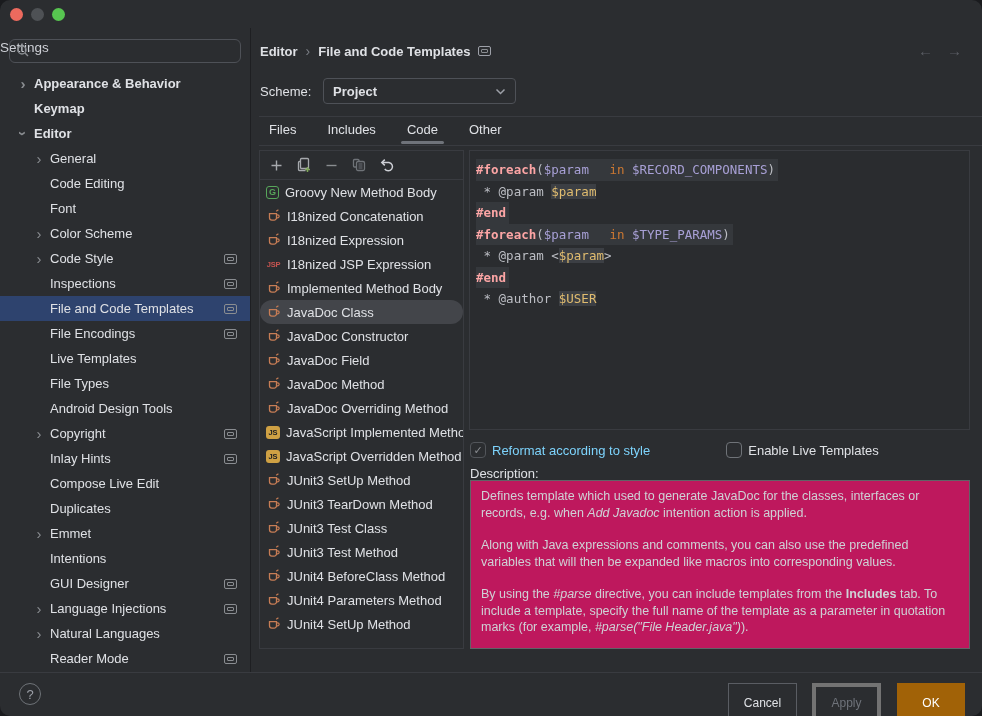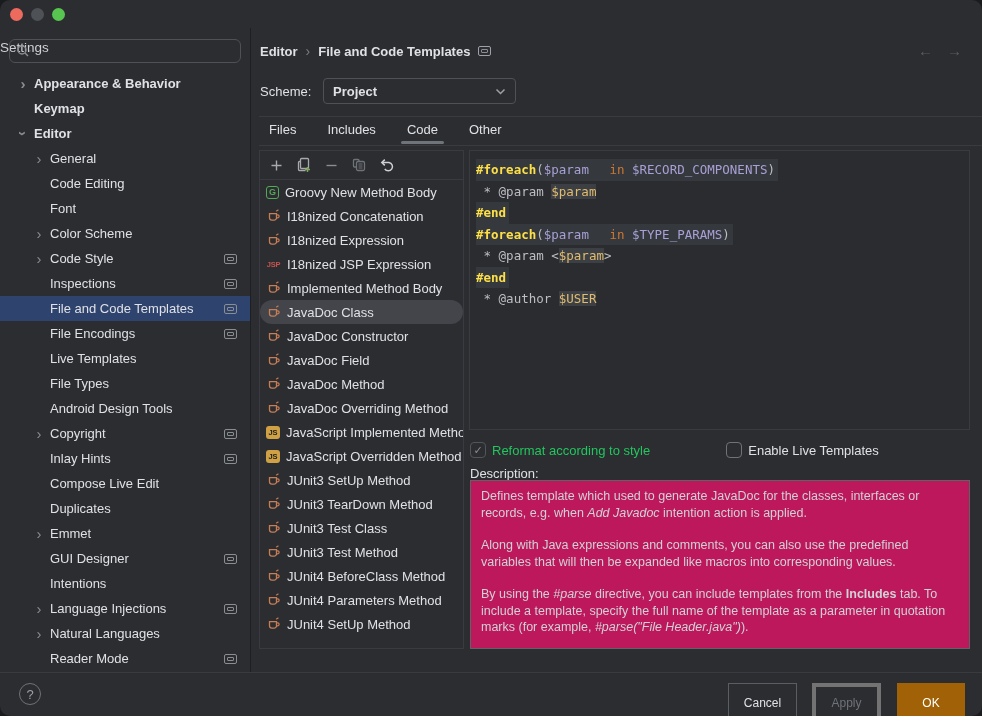--- a/index.html
+++ b/index.html
@@ -80,32 +80,32 @@
     font-size:7.5px; font-weight:bold; height:13px; flex-basis:14px; }
   .ticon.jsp{ color:#C75450; font-size:7.5px; font-weight:bold;
     letter-spacing:-0.3px; }
   
   .editor{ position:absolute; left:217px; top:122px; right:12px; height:280px;
     border:1px solid #393B40; background:#2A2C2F; padding:8px 6px;
     font-family:"DejaVu Sans Mono", monospace; font-size:12.5px;
     line-height:21.5px; color:#BCBEC4; overflow:hidden; }
   .cline{ white-space:pre; }
   .cline.hl{ background:#35383C; width:fit-content; padding-right:3px; }
-  .tk-dir{ color:#fde047; font-weight:bold; }
+  .tk-dir{ color:#fca5a5; font-weight:bold; }
   .tk-pln{ color:#BCBEC4; }
   .tk-var{ color:#A8A0D6; }
   .tk-kw{ color:#CC7832;margin-left:13px; }
   .tk-gv{ color:#E0BC6F; background:#3C3F44; }
   
   .opts{ position:absolute; left:218px; top:414px; right:12px; display:flex;
     align-items:center; gap:6px; }
   .cbx{ width:16px; height:16px; border-radius:4px; border:1px solid #6F7378;
     display:flex; align-items:center; justify-content:center; font-size:11px; }
   .cbx.disabled{ border-color:#52555A; color:#8A8D91; }
-  .opt-lbl.disabled{ color:#22c55e; }
+  .opt-lbl.disabled{ color:#7dd3fc; }
   .opt2{ margin-left:70px; }
   .desc-lbl{ position:absolute; left:218px; top:438px; }
   .desc-panel{ position:absolute; left:218px; top:452px; right:12px; bottom:23px;
     background:#be185d; border:1px solid #606366; padding:7px 10px;
     color:#CFD2D6; font-size:12.5px; line-height:16.5px; overflow:hidden; }
   .desc-panel p{ margin-bottom:16px; }
   .it{ font-style:italic; }
   .bd{ font-weight:bold; }
   
   .footer{ position:absolute; left:0; right:0; bottom:0; height:44px;
@@ -235,28 +235,28 @@
       <div class="trow lvl2">
           <span class="chev none">›</span>
           <span class="lbl">Duplicates</span>
         </div>
       <div class="trow lvl2">
           <span class="chev">›</span>
           <span class="lbl">Emmet</span>
         </div>
       <div class="trow lvl2">
           <span class="chev none">›</span>
+          <span class="lbl">Intentions</span>
+        </div>
+      <div class="trow lvl2">
+          <span class="chev none">›</span>
           <span class="lbl">GUI Designer</span>
           <span class="scr-ico">
             <span class="scr"></span>
           </span>
-        </div>
-      <div class="trow lvl2">
-          <span class="chev none">›</span>
-          <span class="lbl">Intentions</span>
         </div>
       <div class="trow lvl2">
           <span class="chev">›</span>
           <span class="lbl">Language Injections</span>
           <span class="scr-ico">
             <span class="scr"></span>
           </span>
         </div>
       <div class="trow lvl2">
           <span class="chev">›</span>

